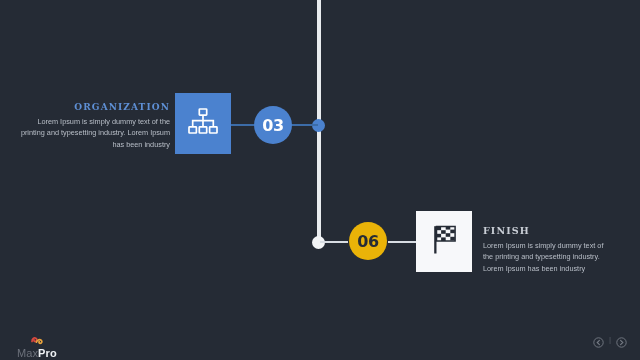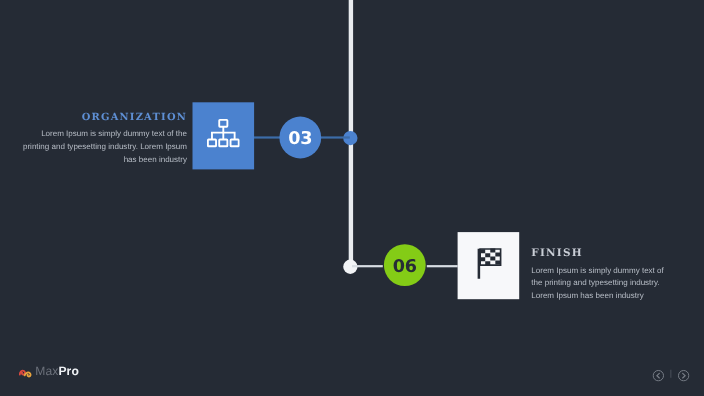--- a/index.html
+++ b/index.html
@@ -80,21 +80,21 @@
   }
   .badge-05 {
     left: 254px;
     top: 106px;
     background: #4b82cf;
     color: #ffffff;
   }
   .badge-06 {
     left: 349px;
     top: 222px;
-    background: #84cc16;
+    background: #eab308;
     color: #262c36;
   }
 
   
   .icon-tile {
     position: absolute;
     width: 56px;
     height: 61px;
     display: flex;
     align-items: center;
@@ -151,20 +151,21 @@
     bottom: 0;
     height: 34px;
   }
   .logo {
     position: absolute;
     left: 17px;
     top: 6px;
     display: flex;
     align-items: center;
     gap: 3px;
+    flex-direction: column;
   }
   .logo-mark { width: 12px; height: 12px; display: block; }
   .logo-text {
     font-size: 11px;
     letter-spacing: 0.1px;
     white-space: nowrap;
   }
   .logo-text .dim    { color: #6c717b; }
   .logo-text .bright { color: #eef1f4; font-weight: bold; }
 

